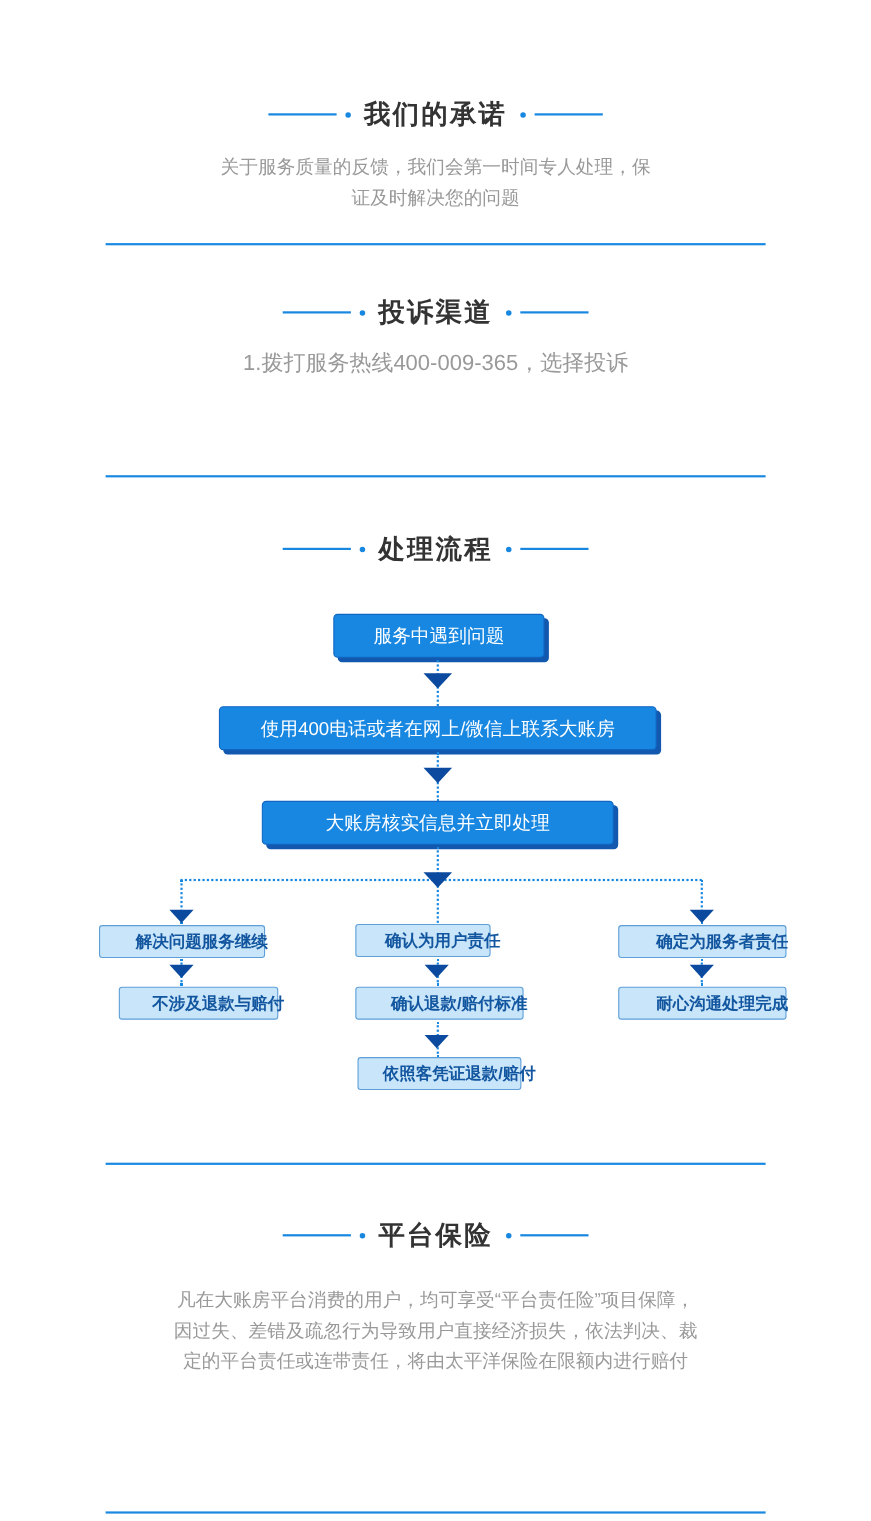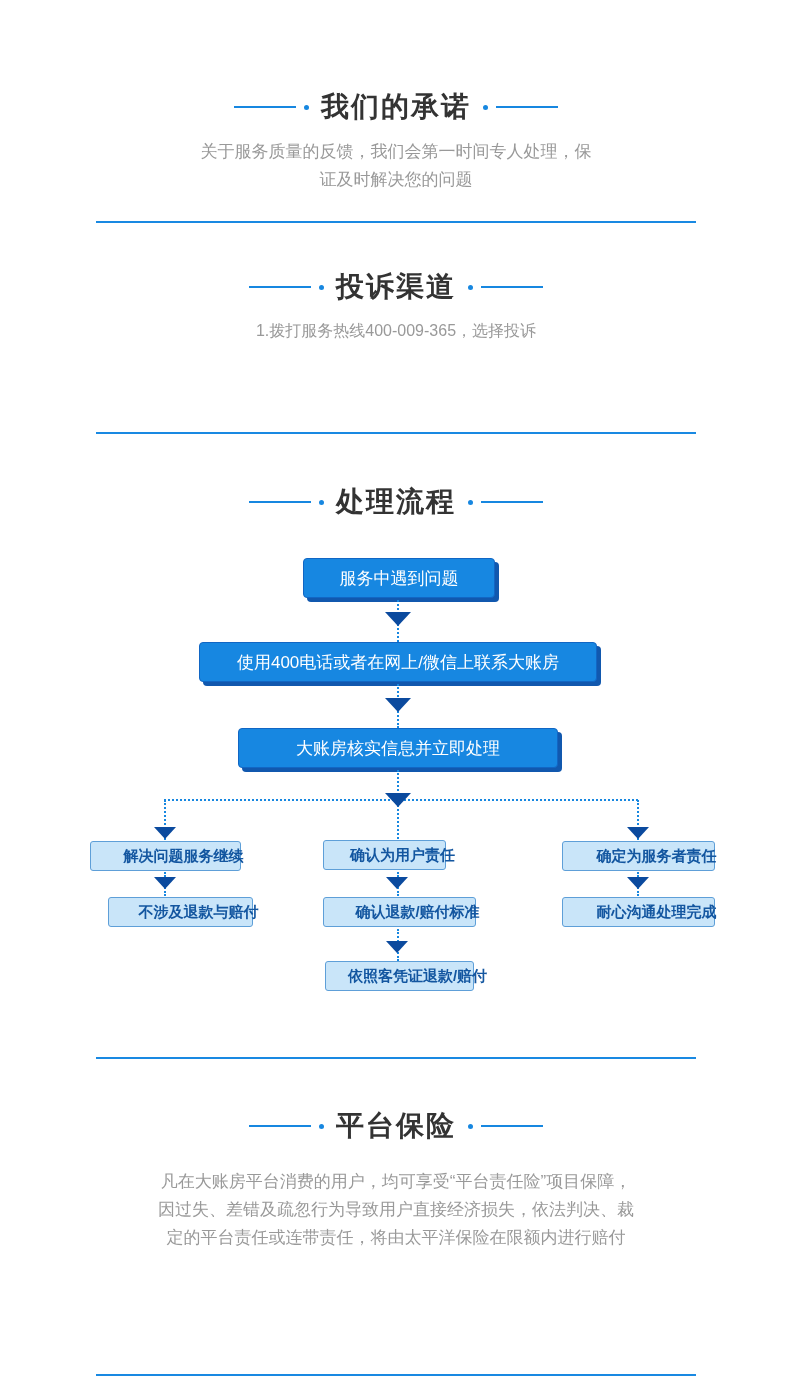--- a/index.html
+++ b/index.html
@@ -6,33 +6,33 @@
   body{
     width:792px;height:1383px;position:relative;overflow:hidden;
     font-family:"Liberation Sans","DejaVu Sans",sans-serif;
   }
   
   .sec-title{
     position:absolute;left:0;width:792px;
     display:flex;align-items:center;justify-content:center;
   }
   .sec-title h2{
-    margin:0 4px;font-size:28px;font-weight:bold;color:#333333;
+    margin:0 4px;font-size:24px;font-weight:bold;color:#333333;
     letter-spacing:2px;white-space:nowrap;
   }
   .tline{width:62px;height:0;border-top:2px solid #1787e0;display:inline-block;}
   .tdot{width:5px;height:5px;border-radius:50%;background:#1787e0;display:inline-block;margin:0 8px;}
   
   .para{
     position:absolute;left:50%;transform:translateX(-50%);
     margin:0;color:#999999;font-size:17px;line-height:28px;text-align:center;
   }
   .channel-list{
     position:absolute;left:50%;transform:translateX(-50%);
-    color:#999999;font-size:16px;line-height:27px;text-align:left;white-space:nowrap;
+    color:#999999;font-size:20px;line-height:27px;text-align:left;white-space:nowrap;
   }
   
   .divider{position:absolute;left:96px;width:600px;height:0;border-top:2px solid #1989e2;}
   
   .flowchart{position:absolute;left:0;top:540px;width:792px;height:465px;}
   .flow-primary{
     position:absolute;display:flex;align-items:center;justify-content:center;
     background:#1787e1;border:1px solid #1166c4;border-radius:4px;
     box-shadow:4px 4px 0 #1158ae;
     color:#ffffff;font-size:17px;white-space:nowrap;box-sizing:border-box;

